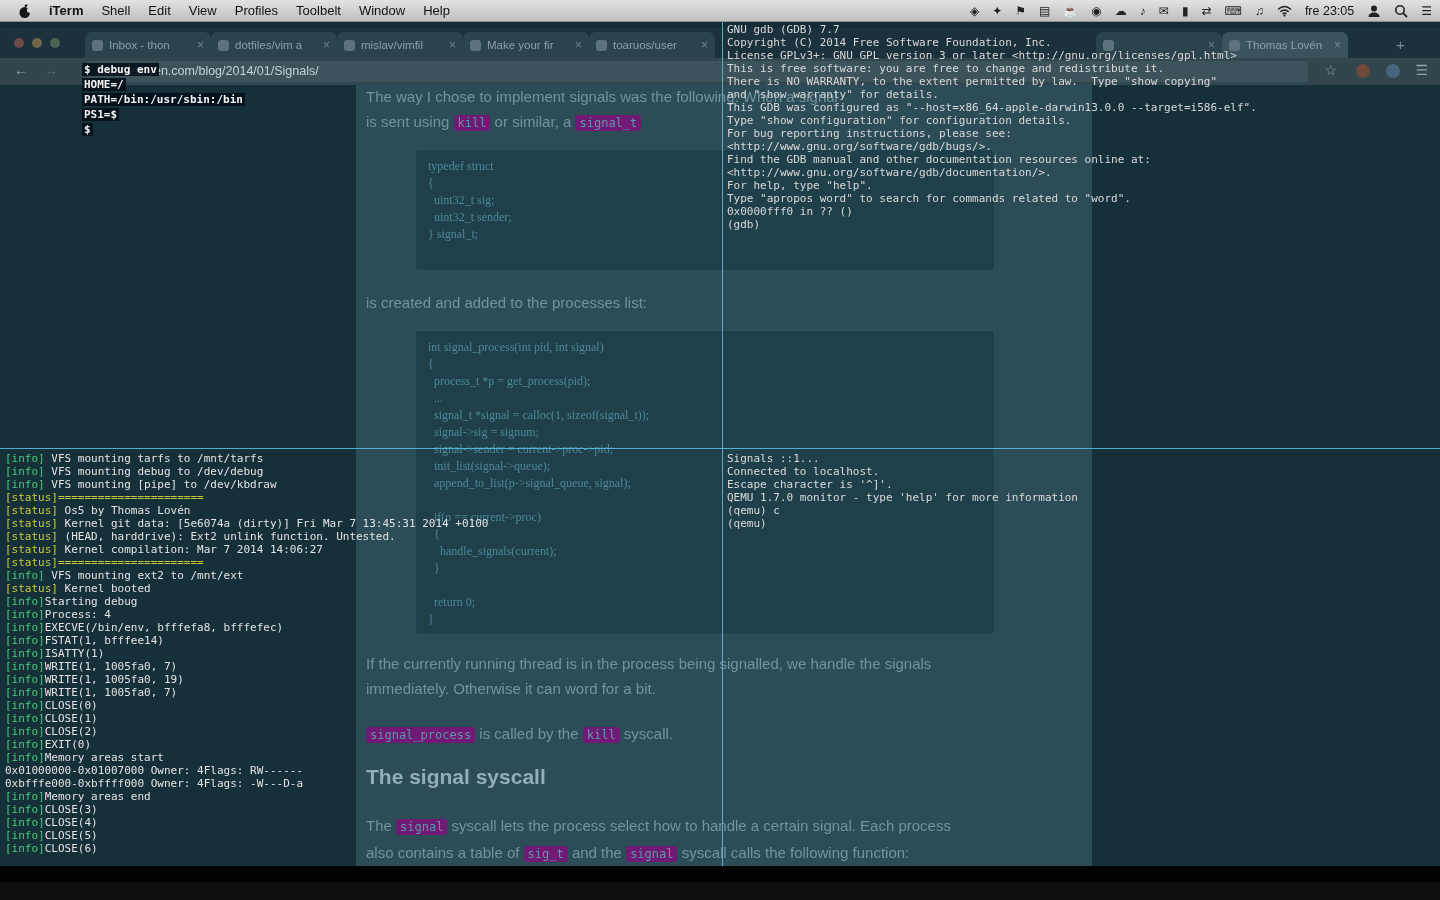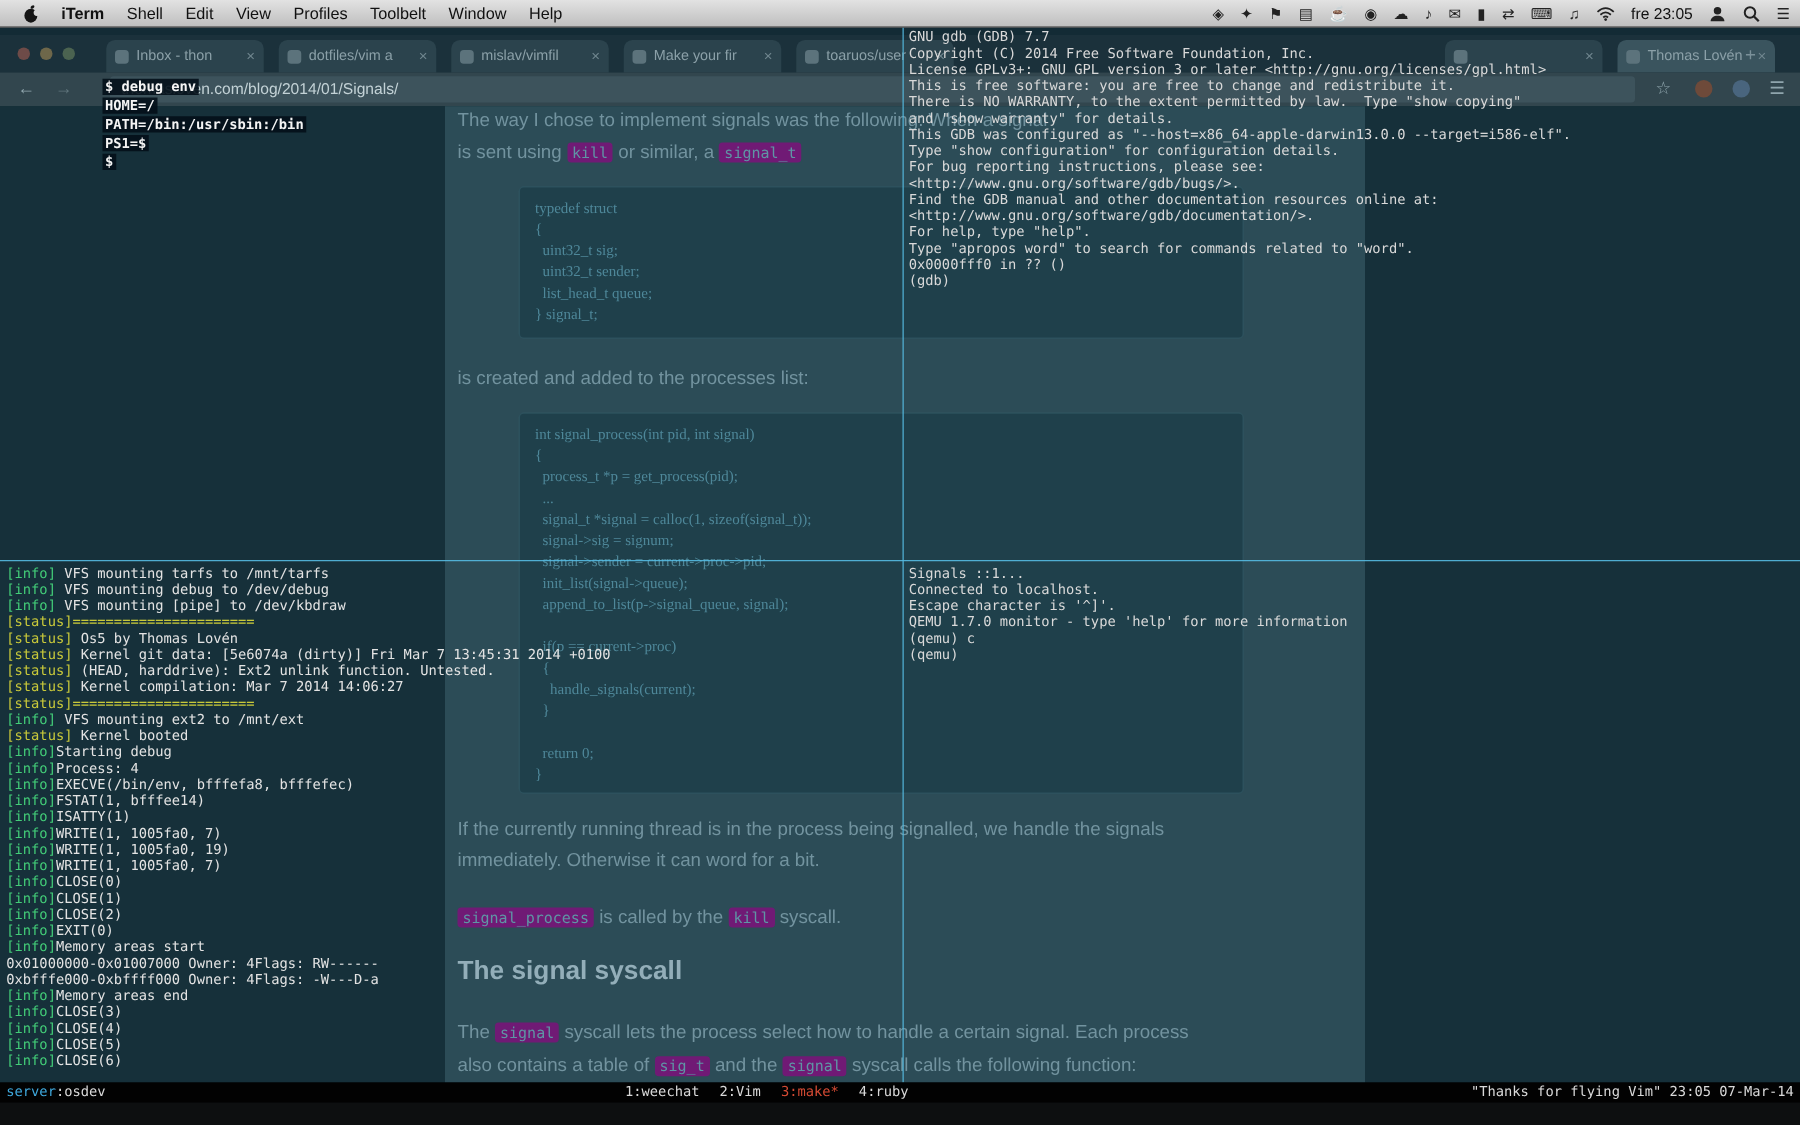--- a/index.html
+++ b/index.html
@@ -21,21 +21,21 @@
   .mb-clock{font-size:12.5px;color:#111}
 
   
   .desktop{position:absolute;left:0;top:22px;width:1440px;height:844px;background:#132b35;overflow:hidden}
   .browser{position:absolute;inset:0;z-index:1}
 
   .b-tabbar{position:absolute;left:0;top:6px;width:1440px;height:30px;background:#1b313b}
   .traffic{position:absolute;left:14px;top:10px;display:flex;gap:8px}
   .tl-dot{width:10px;height:10px;border-radius:50%}
   .tl-dot.red{background:#6e4b48}.tl-dot.yellow{background:#6e674a}.tl-dot.green{background:#4b6350}
-  .b-tabs{position:absolute;left:85px;top:4px;height:26px;display:flex;gap:12px}
+  .b-tabs{position:absolute;left:85px;top:4px;height:26px;display:flex;gap:0}
   .b-tab{width:126px;height:26px;background:#2b434d;border-radius:7px 7px 0 0;
     display:flex;align-items:center;padding:0 7px;gap:6px;overflow:hidden}
   .b-tab.gap{margin-left:381px}
   .b-tab.current{background:#3a545e}
   .b-tab .fav{width:11px;height:11px;border-radius:3px;background:#5c737c;flex:none}
   .b-tab .t{flex:1;font-size:11.5px;color:#8ba0a8;white-space:nowrap;overflow:hidden}
   .tab-close{color:#70868f;font-size:12px;flex:none}
   .b-newtab{position:absolute;left:1396px;top:8px;font-size:15px;color:#7a9099}
 
   .b-toolbar{position:absolute;left:0;top:36px;width:1440px;height:27px;background:#32464e}
@@ -223,21 +223,21 @@
         <span class="nav-ico star">☆</span>
         <span class="ext-dot e1"></span>
         <span class="ext-dot e2"></span>
         <span class="nav-ico ham">☰</span>
       </div>
 
       <div class="b-page">
         <div class="b-column">
           <div class="bp p1a"><span>The way I chose to implement signals was the following: When a signal</span></div>
           <div class="bp p1b"><span>is sent using </span><span class="chip">kill</span><span> or similar, a </span><span class="chip">signal_t</span></div>
-          <div class="codeblock cb1"><div class="codeline">typedef struct</div><div class="codeline">{</div><div class="codeline">  uint32_t sig;</div><div class="codeline">  uint32_t sender;</div><div class="codeline">  list_head_t queue;</div><div class="codeline">} signal_t;</div></div>
+          <div class="codeblock cb1"><div class="codeline">typedef struct</div><div class="codeline">{</div><div class="codeline">  uint32_t sig;</div><div class="codeline">  uint32_t sender;</div><div class="codeline">} signal_t;</div></div>
           <div class="bp p2"><span>is created and added to the processes list:</span></div>
           <div class="codeblock cb2"><div class="codeline">int signal_process(int pid, int signal)</div><div class="codeline">{</div><div class="codeline">  process_t *p = get_process(pid);</div><div class="codeline">  ...</div><div class="codeline">  signal_t *signal = calloc(1, sizeof(signal_t));</div><div class="codeline">  signal-&gt;sig = signum;</div><div class="codeline">  signal-&gt;sender = current-&gt;proc-&gt;pid;</div><div class="codeline">  init_list(signal-&gt;queue);</div><div class="codeline">  append_to_list(p-&gt;signal_queue, signal);</div><div class="codeline"></div><div class="codeline">  if(p == current-&gt;proc)</div><div class="codeline">  {</div><div class="codeline">    handle_signals(current);</div><div class="codeline">  }</div><div class="codeline"></div><div class="codeline">  return 0;</div><div class="codeline">}</div></div>
           <div class="bp p3a"><span>If the currently running thread is in the process being signalled, we handle the signals</span></div>
           <div class="bp p3b"><span>immediately. Otherwise it can word for a bit.</span></div>
           <div class="bp p4"><span class="chip">signal_process</span><span> is called by the </span><span class="chip">kill</span><span> syscall.</span></div>
           <h2 class="bheading">The signal syscall</h2>
           <div class="bp p5a"><span>The </span><span class="chip">signal</span><span> syscall lets the process select how to handle a certain signal. Each process</span></div>
           <div class="bp p5b"><span>also contains a table of </span><span class="chip">sig_t</span><span> and the </span><span class="chip">signal</span><span> syscall calls the following function:</span></div>
         </div>
       </div>
@@ -248,25 +248,15 @@
     <div class="tpane t-gdb"><div class="tline">GNU gdb (GDB) 7.7</div><div class="tline">Copyright (C) 2014 Free Software Foundation, Inc.</div><div class="tline">License GPLv3+: GNU GPL version 3 or later &lt;http://gnu.org/licenses/gpl.html&gt;</div><div class="tline">This is free software: you are free to change and redistribute it.</div><div class="tline">There is NO WARRANTY, to the extent permitted by law.  Type "show copying"</div><div class="tline">and "show warranty" for details.</div><div class="tline">This GDB was configured as "--host=x86_64-apple-darwin13.0.0 --target=i586-elf".</div><div class="tline">Type "show configuration" for configuration details.</div><div class="tline">For bug reporting instructions, please see:</div><div class="tline">&lt;http://www.gnu.org/software/gdb/bugs/&gt;.</div><div class="tline">Find the GDB manual and other documentation resources online at:</div><div class="tline">&lt;http://www.gnu.org/software/gdb/documentation/&gt;.</div><div class="tline">For help, type "help".</div><div class="tline">Type "apropos word" to search for commands related to "word".</div><div class="tline">0x0000fff0 in ?? ()</div><div class="tline">(gdb)</div></div>
 
     <div class="tpane t-kernel"><div class="kline info"><span class="ktag">[info]</span><span class="ktxt"> VFS mounting tarfs to /mnt/tarfs</span></div><div class="kline info"><span class="ktag">[info]</span><span class="ktxt"> VFS mounting debug to /dev/debug</span></div><div class="kline info"><span class="ktag">[info]</span><span class="ktxt"> VFS mounting [pipe] to /dev/kbdraw</span></div><div class="kline statusfull"><span class="ktag">[status]</span><span class="ktxt">======================</span></div><div class="kline status"><span class="ktag">[status]</span><span class="ktxt"> Os5 by Thomas Lovén</span></div><div class="kline status"><span class="ktag">[status]</span><span class="ktxt"> Kernel git data: [5e6074a (dirty)] Fri Mar 7 13:45:31 2014 +0100</span></div><div class="kline status"><span class="ktag">[status]</span><span class="ktxt"> (HEAD, harddrive): Ext2 unlink function. Untested.</span></div><div class="kline status"><span class="ktag">[status]</span><span class="ktxt"> Kernel compilation: Mar 7 2014 14:06:27</span></div><div class="kline statusfull"><span class="ktag">[status]</span><span class="ktxt">======================</span></div><div class="kline info"><span class="ktag">[info]</span><span class="ktxt"> VFS mounting ext2 to /mnt/ext</span></div><div class="kline status"><span class="ktag">[status]</span><span class="ktxt"> Kernel booted</span></div><div class="kline info"><span class="ktag">[info]</span><span class="ktxt">Starting debug</span></div><div class="kline info"><span class="ktag">[info]</span><span class="ktxt">Process: 4</span></div><div class="kline info"><span class="ktag">[info]</span><span class="ktxt">EXECVE(/bin/env, bfffefa8, bfffefec)</span></div><div class="kline info"><span class="ktag">[info]</span><span class="ktxt">FSTAT(1, bfffee14)</span></div><div class="kline info"><span class="ktag">[info]</span><span class="ktxt">ISATTY(1)</span></div><div class="kline info"><span class="ktag">[info]</span><span class="ktxt">WRITE(1, 1005fa0, 7)</span></div><div class="kline info"><span class="ktag">[info]</span><span class="ktxt">WRITE(1, 1005fa0, 19)</span></div><div class="kline info"><span class="ktag">[info]</span><span class="ktxt">WRITE(1, 1005fa0, 7)</span></div><div class="kline info"><span class="ktag">[info]</span><span class="ktxt">CLOSE(0)</span></div><div class="kline info"><span class="ktag">[info]</span><span class="ktxt">CLOSE(1)</span></div><div class="kline info"><span class="ktag">[info]</span><span class="ktxt">CLOSE(2)</span></div><div class="kline info"><span class="ktag">[info]</span><span class="ktxt">EXIT(0)</span></div><div class="kline info"><span class="ktag">[info]</span><span class="ktxt">Memory areas start</span></div><div class="kline plain"><span class="ktag"></span><span class="ktxt">0x01000000-0x01007000 Owner: 4Flags: RW------</span></div><div class="kline plain"><span class="ktag"></span><span class="ktxt">0xbfffe000-0xbffff000 Owner: 4Flags: -W---D-a</span></div><div class="kline info"><span class="ktag">[info]</span><span class="ktxt">Memory areas end</span></div><div class="kline info"><span class="ktag">[info]</span><span class="ktxt">CLOSE(3)</span></div><div class="kline info"><span class="ktag">[info]</span><span class="ktxt">CLOSE(4)</span></div><div class="kline info"><span class="ktag">[info]</span><span class="ktxt">CLOSE(5)</span></div><div class="kline info"><span class="ktag">[info]</span><span class="ktxt">CLOSE(6)</span></div></div>
 
     <div class="tpane t-qemu"><div class="tline">Signals ::1...</div><div class="tline">Connected to localhost.</div><div class="tline">Escape character is '^]'.</div><div class="tline">QEMU 1.7.0 monitor - type 'help' for more information</div><div class="tline">(qemu) c</div><div class="tline">(qemu)</div></div>
 
     <div class="div-v"></div>
     <div class="div-h"></div>
   </div>
 
-  <div class="tmuxbar">
-    <div class="tm-left"><span class="tm-server">server</span><span>:</span><span>osdev</span></div>
-    <div class="tm-center">
-        <span class="tm-win">1:weechat</span>
-        <span class="tm-win">2:Vim</span>
-        <span class="tm-win active">3:make*</span>
-        <span class="tm-win">4:ruby</span>
-      </div>
-    <div class="tm-right">"Thanks for flying Vim" 23:05 07-Mar-14</div>
-  </div>
 
   <div class="bottom-strip"></div>
 </div>
 
 </body></html>

